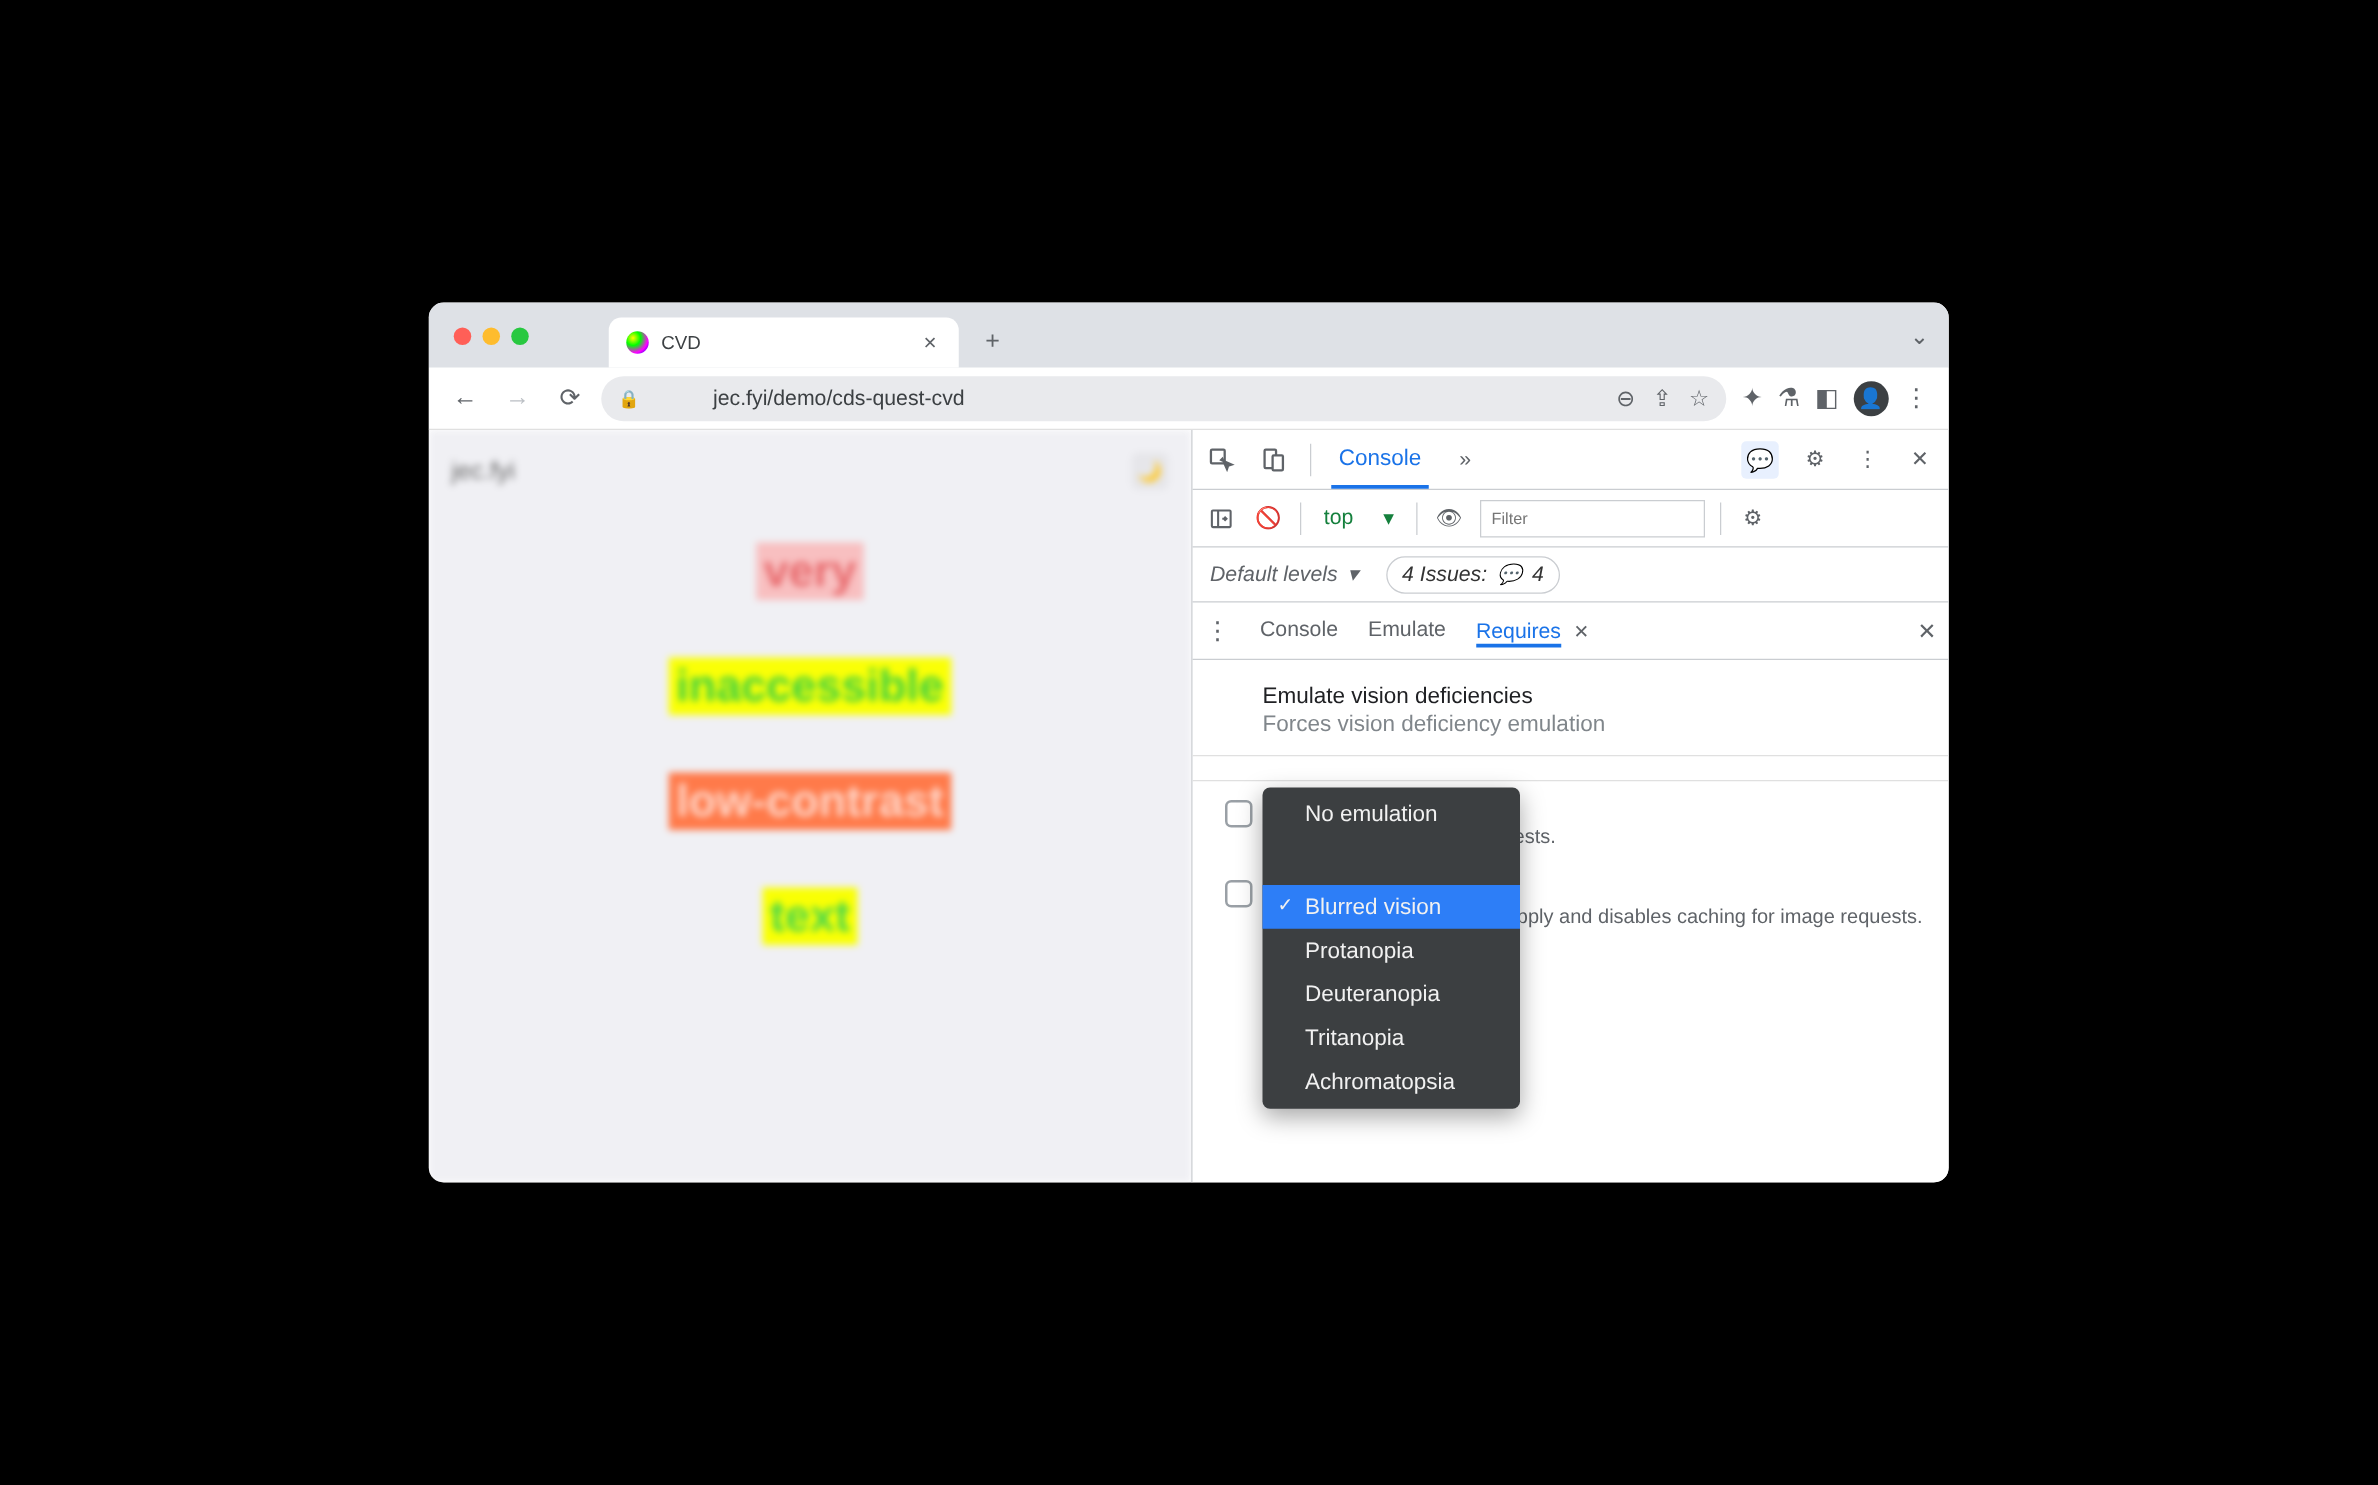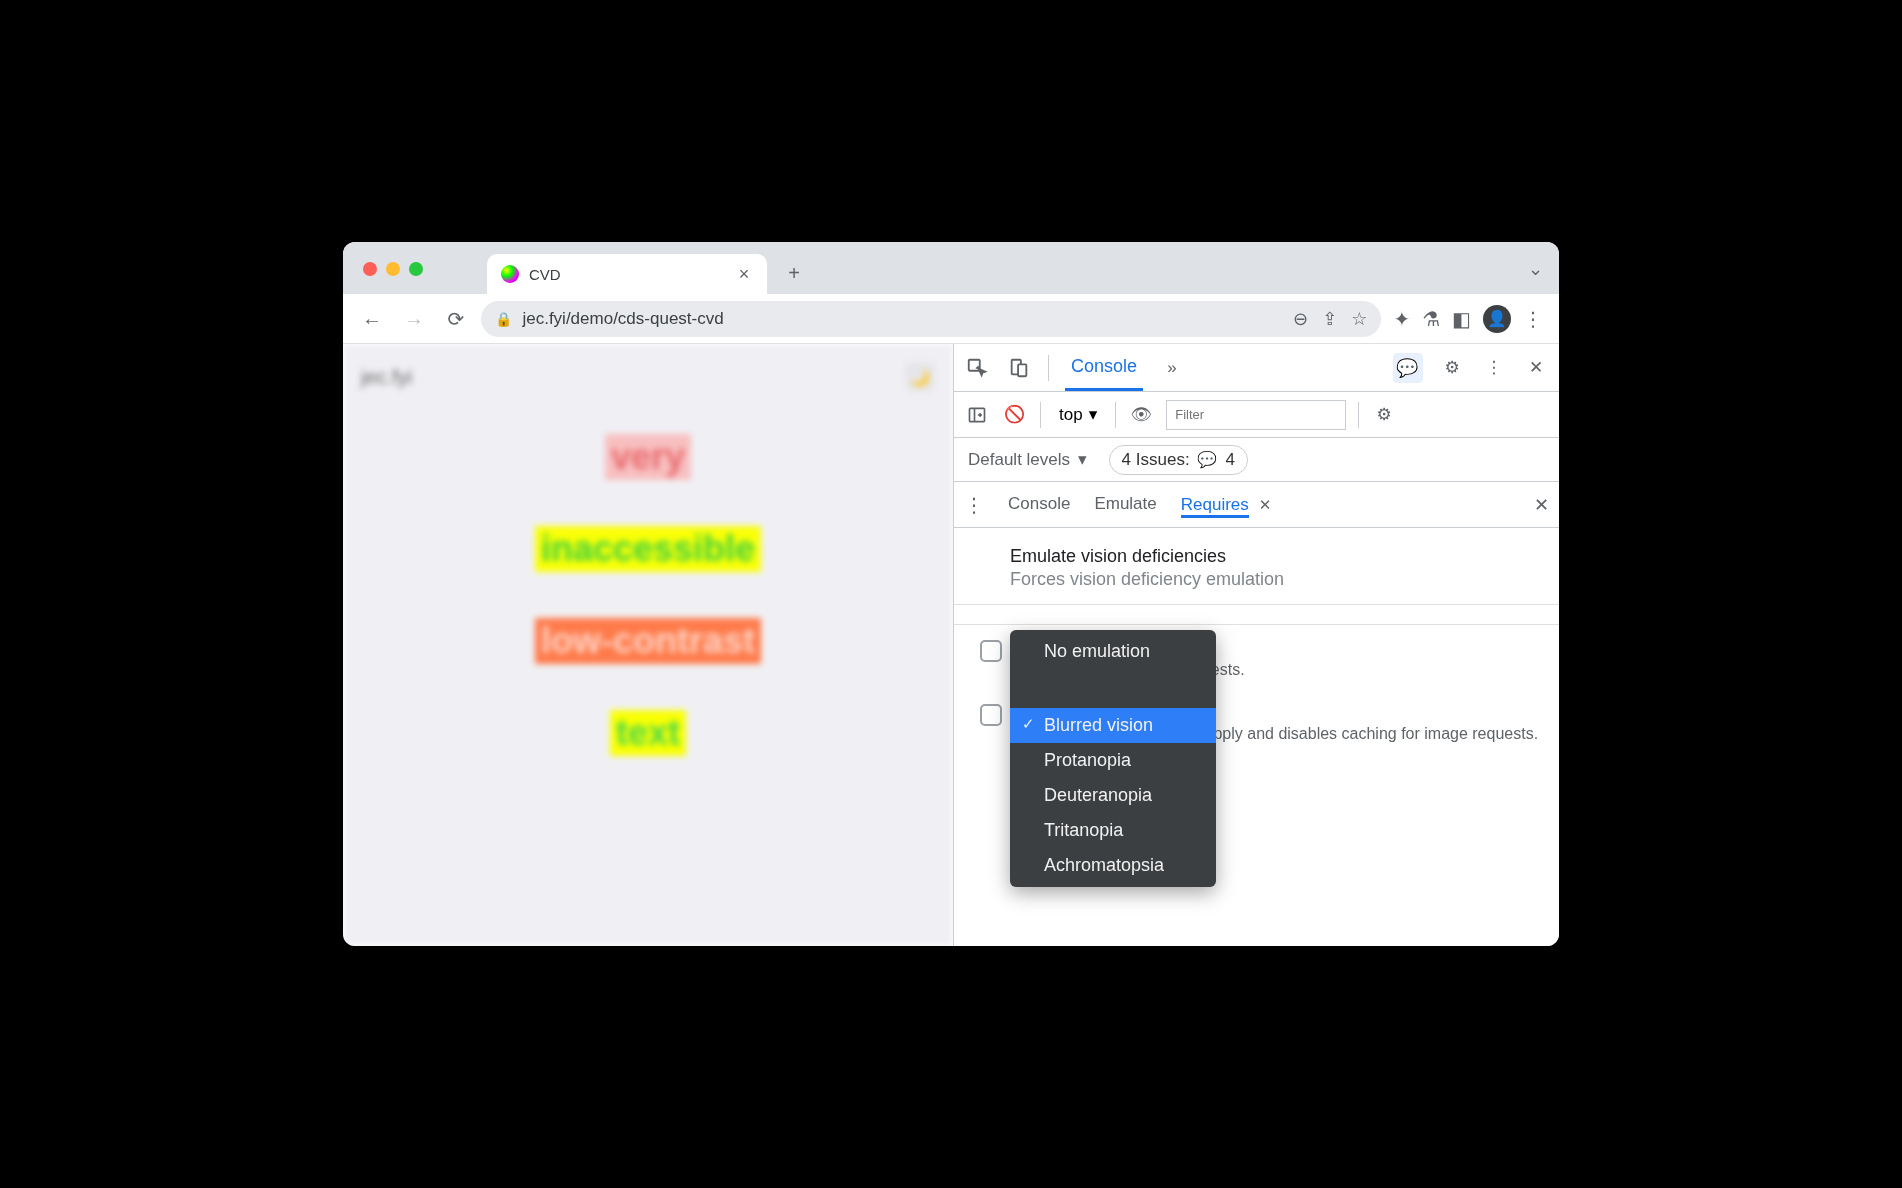--- a/index.html
+++ b/index.html
@@ -67,21 +67,21 @@
     height: 36px;
     background: #e9eaed;
     border-radius: 18px;
     display: flex;
     align-items: center;
     padding: 0 14px;
     gap: 10px;
     color: #3c4043;
   }
   .lock { font-size: 14px; color: #5f6368; }
-  .url { font-size: 17px; color: #3c4043; flex:1; }
+  .url { font-size: 17px; color: #3c4043; flex:1;margin-left:48px; }
   .omni-right { display: flex; gap: 14px; align-items: center; color: #5f6368; font-size: 18px; }
   .toolbar-right { display: flex; gap: 12px; align-items: center; color:#5f6368; font-size:20px; padding: 0 4px; }
   .avatar { width: 28px; height: 28px; background:#3c4043; border-radius:50%; display:flex; align-items:center; justify-content:center; color:#fff; font-size:16px; }
   .content {
     flex: 1;
     display: flex;
     overflow: hidden;
   }
   .page {
     width: 610px;
@@ -119,23 +119,23 @@
     padding: 0 10px;
     gap: 16px;
   }
   .dt-main { height: 48px; }
   .dt-main .tabname { font-size: 18px; color:#333; padding: 0 6px; height:100%; display:flex; align-items:center; }
   .dt-main .tabname.active { border-bottom: 3px solid #1a73e8; color:#1a73e8; }
   .dt-icon { width: 26px; height:26px; display:flex; align-items:center; justify-content:center; color:#5f6368; cursor:pointer; }
   .spacer { flex: 1; }
   .chatico { width:30px; height:30px; background:#e8f0fe; border-radius:4px; display:flex; align-items:center; justify-content:center; color:#1a73e8; font-size:18px; }
   .dt-sub { height: 46px; gap: 12px; }
-  .top-select { display:flex; align-items:center; gap:6px; color:#000000; padding:0 6px; }
+  .top-select { display:flex; align-items:flex-start; gap:24px; color:#15803d; padding:0 6px; }
   .filter-input { height: 30px; width: 180px; border:1px solid #cacdd1; padding: 0 8px; font-size:13px; color:#80868b; background:#fff; }
-  .dt-sub2 { height: 44px; gap: 18px; }
+  .dt-sub2 { height: 44px; gap: 18px; font-style: italic; }
   .dropdown-btn { display:flex; align-items:center; gap:8px; color:#5f6368; padding: 0 4px; }
   .issues { display:flex; align-items:center; gap:8px; border:1px solid #cacdd1; border-radius:16px; padding: 4px 12px; }
   .mini-chat { color:#1a73e8; font-size:16px; }
   .drawer-tabs { height: 46px; display:flex; align-items:center; padding: 0 10px; gap: 24px; border-bottom: 1px solid #cacdd1; }
   .drawer-tabs .more { color:#5f6368; font-size:20px; }
   .drawer-tabs .dtab { color:#5f6368; font-size:17px; padding-bottom:2px; }
   .drawer-tabs .dtab.active { color:#1a73e8; border-bottom: 3px solid #1a73e8; padding-bottom:0; margin-top:3px; }
   .drawer-close { margin-left: 6px; color:#5f6368; font-size:15px; }
   .drawer-right-close { margin-left:auto; color:#5f6368; font-size:18px; }
   .section {

